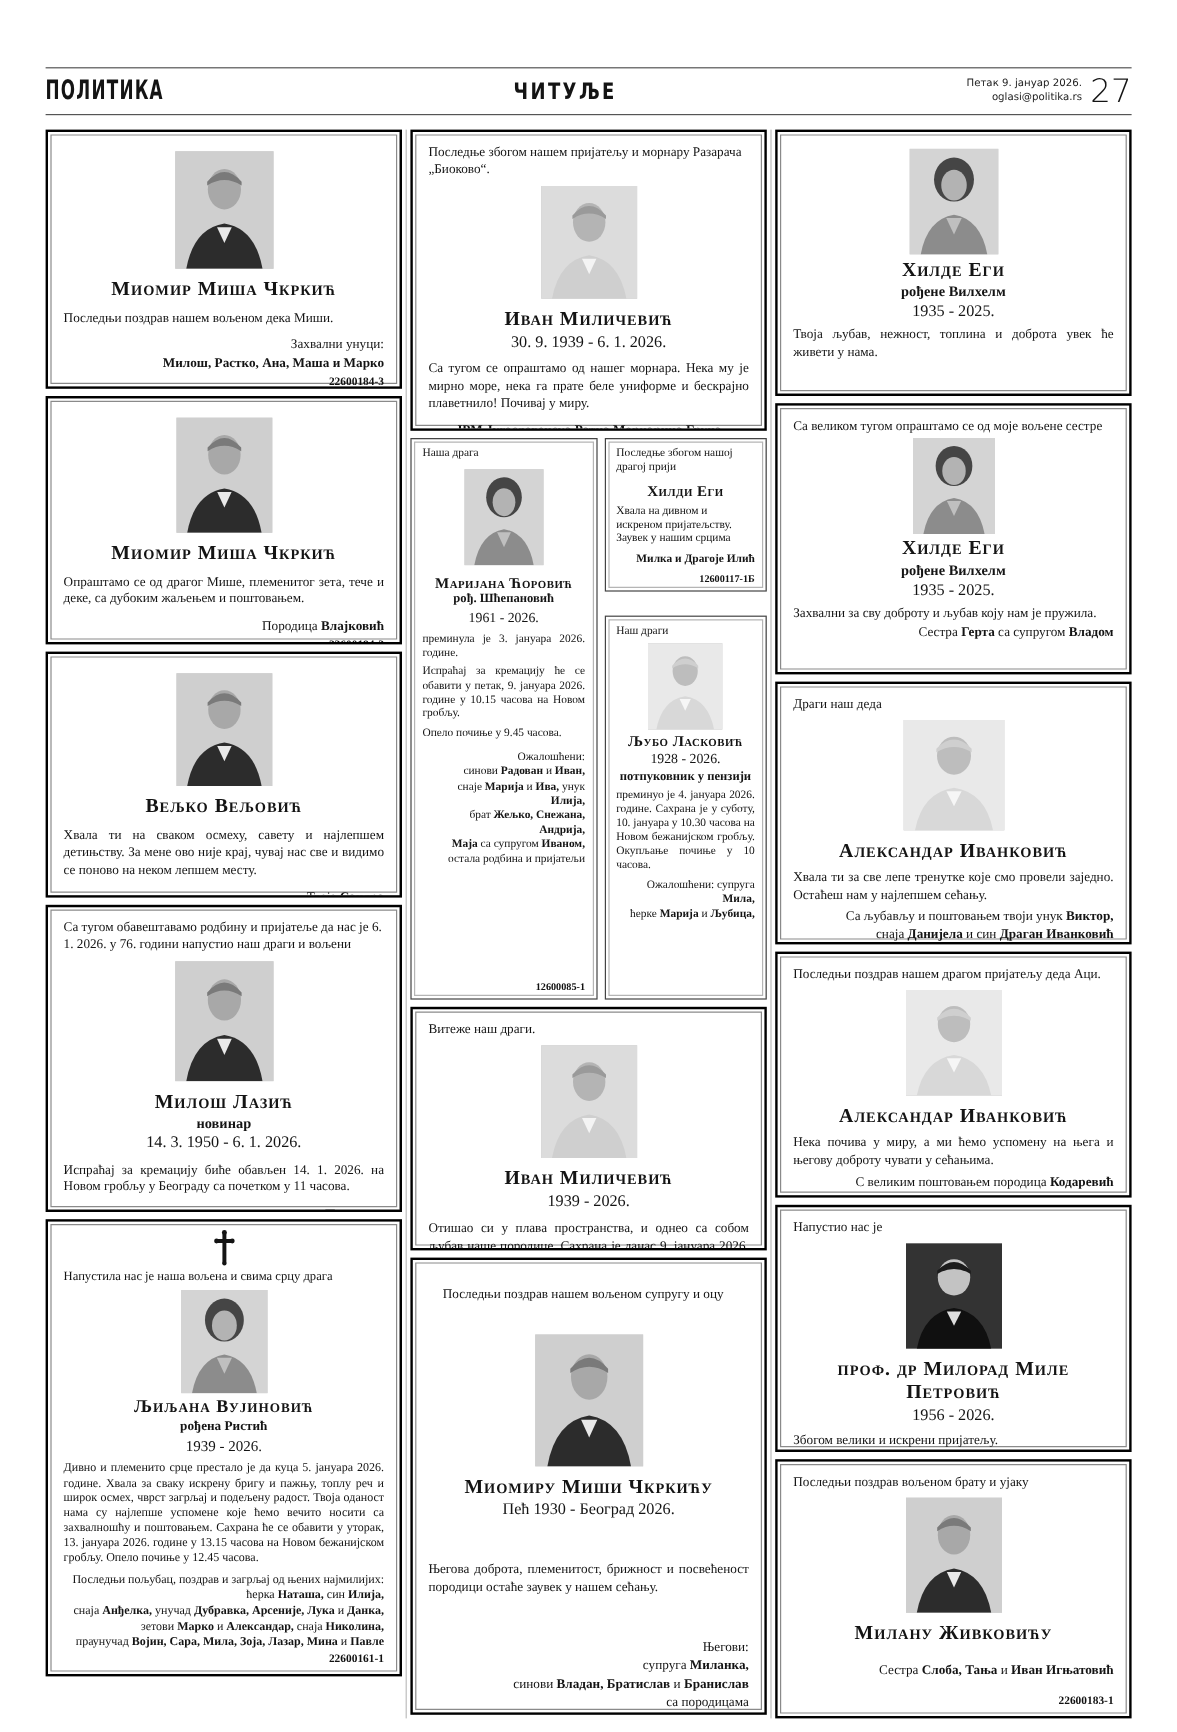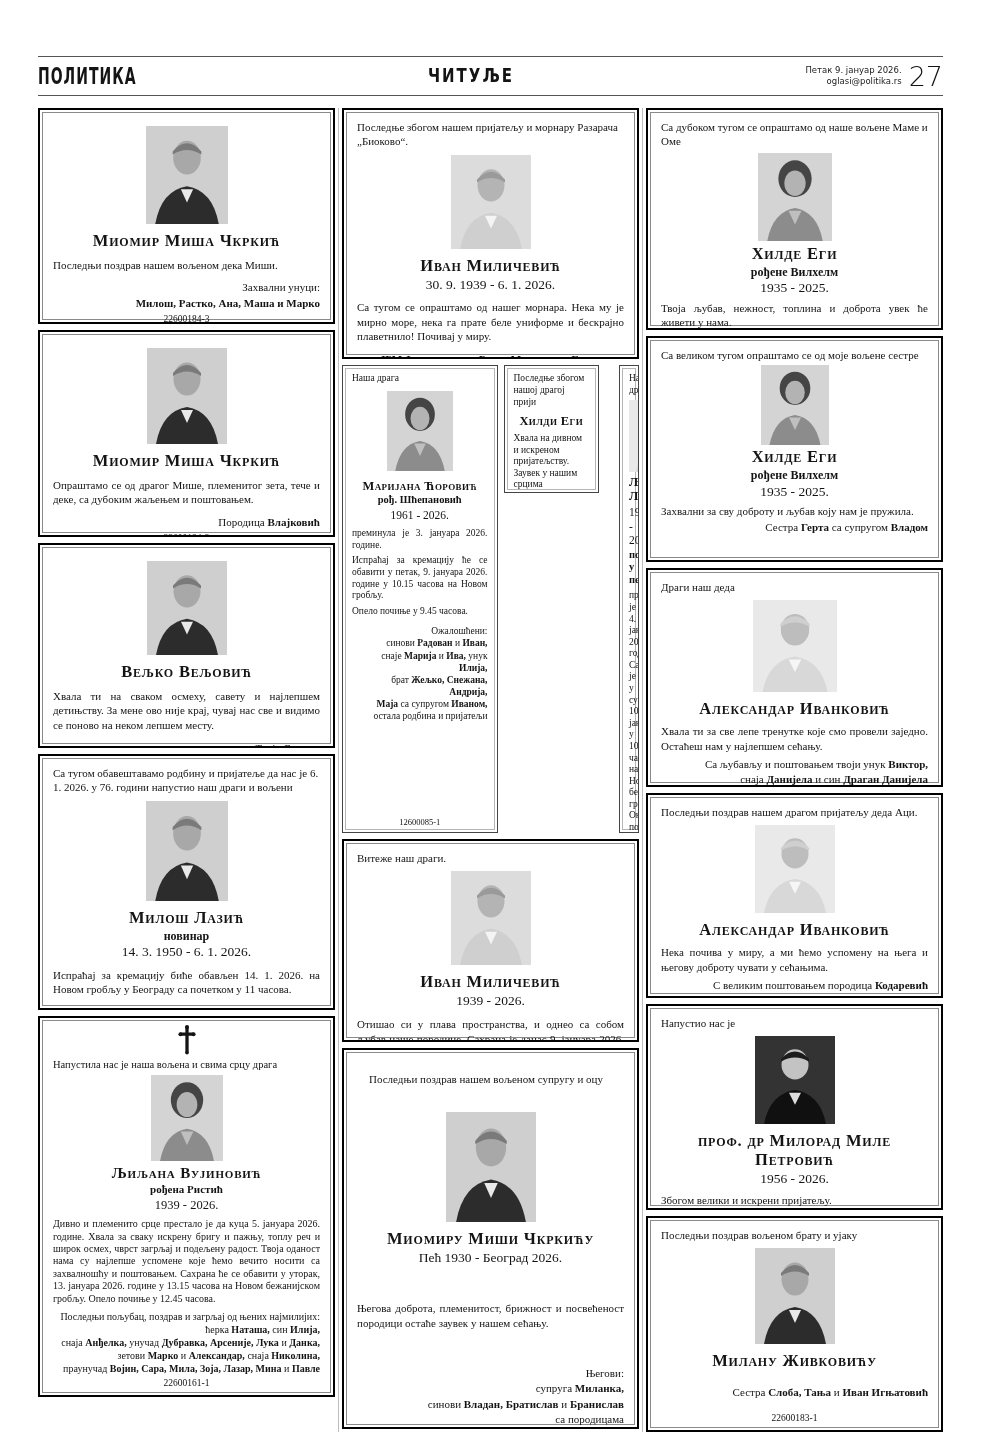--- a/index.html
+++ b/index.html
@@ -36,25 +36,25 @@
   .half .name{font-size:12.5px;letter-spacing:.4px;}
   .sub{text-align:center;font-weight:bold;font-size:12px;line-height:1.2;margin-top:1px;}
   .half .sub{font-size:10.5px;}
   .dates{text-align:center;font-weight:normal;font-size:13.5px;line-height:1.25;margin-top:1px;}
   .half .dates{font-size:11.5px;}
   .body{font-size:11px;line-height:1.32;margin:7px 0 0;text-align:justify;}
   .half .body{font-size:9.5px;line-height:1.22;}
   .sig{margin-top:8px;font-size:11px;line-height:1.38;text-align:right;}
   .half .sig{font-size:9.5px;line-height:1.28;}
   .sig .b{font-weight:bold;}
-  .ref{margin-top:auto;padding-top:3px;text-align:center;font-size:9.5px;color:#111;}
+  .ref{margin-top:auto;padding-top:3px;text-align:right;font-size:9.5px;color:#111;font-weight:bold;}
   .half .ref{font-size:8.5px;}
   .cross{display:block;margin:0 auto 2px;}
   .half-row{display:flex;gap:6px;}
-  .half-col{flex:1;display:flex;flex-direction:row;gap:20px;min-width:0;}
+  .half-col{flex:1;display:flex;flex-direction:column;gap:20px;min-width:0;}
   .dense .intro{font-size:10.5px;}
   .dense .body{font-size:10px;line-height:1.24;}
   .dense .sig{font-size:10px;line-height:1.3;margin-top:5px;}
   .dense .name{font-size:15px;}
   .dense .dates{font-size:12.5px;}
   .dense .sub{font-size:11px;}
 </style>
 </head>
 <body>
 
@@ -301,21 +301,20 @@
         <div class="ref">22600184-1</div>
       </section>
 
     </div>
 
     <div class="vdiv"></div>
 
     <div class="col">
 
       <section class="notice" style="height:222px">
-        <p class="intro" style="margin:0">Са дубоком тугом се опраштамо од наше вољене Маме и Оме</p>
         <div class="photo" style="width:74px;height:88px;margin:4px auto"><svg viewBox="0 0 80 96" width="100%" height="100%" preserveAspectRatio="none">
     <rect width="80" height="96" fill="#d4d4d4"></rect>
               <ellipse cx="40" cy="28" rx="18" ry="20" fill="#454545"></ellipse>
              <ellipse cx="40" cy="33" rx="11.5" ry="14" fill="#b3b3b3"></ellipse>
              <path d="M10 96 Q16 64 40 60 Q64 64 70 96 Z" fill="#8c8c8c"></path>
              <path d="M33 63 L40 78 L47 63 Z" fill="#bfbfbf"></path>
             </svg></div>
         <h2 class="name" style="margin-top:0">Хилде Еги</h2>
         <div class="sub">рођене Вилхелм</div>
         <div class="dates">1935 - 2025.</div>
@@ -348,21 +347,21 @@
     <rect width="80" height="96" fill="#e9e9e9"></rect>
               <ellipse cx="40" cy="31" rx="13.5" ry="16.5" fill="#bdbdbd"></ellipse>
              <path d="M26 25 Q40 9 54 25 L54 28 Q40 19 26 28 Z" fill="#cfcfcf"></path>
              <path d="M9 96 Q15 63 40 59 Q65 63 71 96 Z" fill="#d8d8d8"></path>
              <path d="M34 62 L40 75 L46 62 Z" fill="#f6f6f6"></path>
             </svg></div>
         <h2 class="name">Александар Иванковић</h2>
         <p class="body" style="margin-top:5px">Хвала ти за све лепе тренутке које смо провели заједно. Остаћеш нам у најлепшем сећању.</p>
         <div class="sig" style="margin-top:4px">
             <div><span>Са љубављу и поштовањем твоји унук </span><span class="b">Виктор,</span></div>
-            <div><span>снаја </span><span class="b">Данијела</span><span> и син </span><span class="b">Драган Данијела</span></div>
+            <div><span>снаја </span><span class="b">Данијела</span><span> и син </span><span class="b">Драган Иванковић</span></div>
           </div>
 
       </section>
 
       <section class="notice" style="height:205px">
         <p class="intro" style="margin:0">Последњи поздрав нашем драгом пријатељу деда Аци.</p>
         <div class="photo" style="width:80px;height:88px"><svg viewBox="0 0 80 96" width="100%" height="100%" preserveAspectRatio="none">
     <rect width="80" height="96" fill="#e9e9e9"></rect>
               <ellipse cx="40" cy="31" rx="13.5" ry="16.5" fill="#bdbdbd"></ellipse>
              <path d="M26 25 Q40 9 54 25 L54 28 Q40 19 26 28 Z" fill="#cfcfcf"></path>

